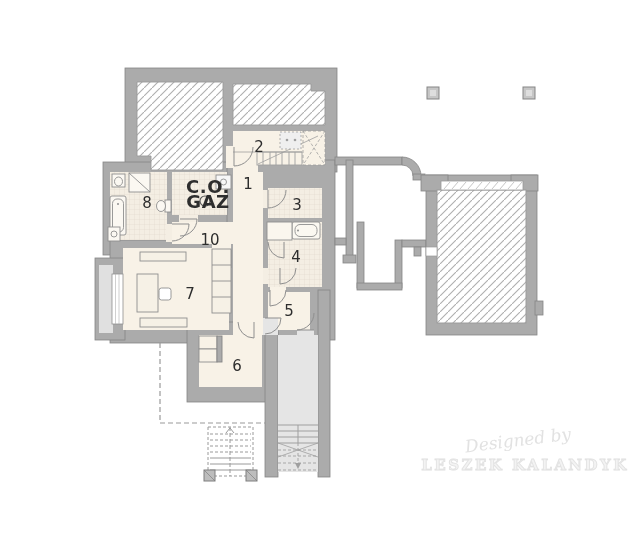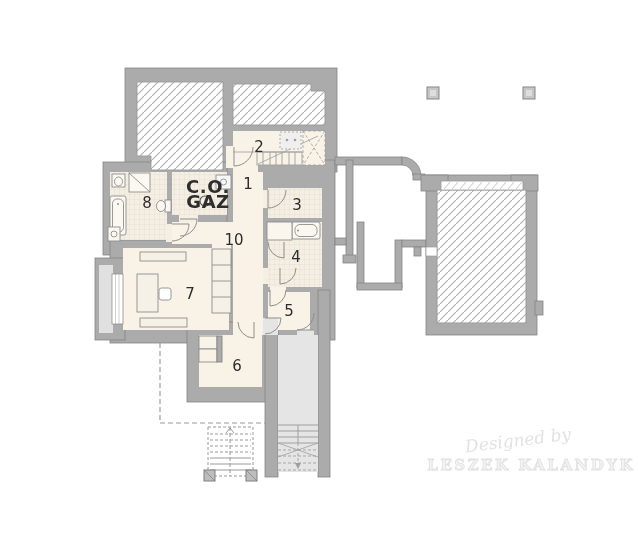--- a/index.html
+++ b/index.html
@@ -5,21 +5,21 @@
   html,body{margin:0;padding:0;background:#fff;}
   .canvas{position:relative;width:638px;height:556px;background:#ffffff;overflow:hidden;
           font-family:"DejaVu Sans","Liberation Sans",sans-serif;}
   .plan-svg{position:absolute;left:0;top:0;}
   .room-label{position:absolute;transform:translate(-50%,-50%);font-size:15px;color:#2d2d2d;
               white-space:nowrap;line-height:15px;}
   .room-label.small{font-size:18px;font-weight:bold;letter-spacing:.5px;text-align:center;}
   .wm-credit{position:absolute;left:448px;top:430px;width:140px;text-align:center;
              font-family:"DejaVu Serif","Liberation Serif",serif;font-style:italic;
              font-size:17px;color:#e2e2e2;transform:rotate(-7deg);}
-  .wm-author{position:absolute;left:415px;top:456px;width:220px;text-align:right;
+  .wm-author{position:absolute;left:415px;top:456px;width:220px;text-align:center;
              font-family:"DejaVu Serif","Liberation Serif",serif;font-weight:bold;
              font-size:15px;letter-spacing:2.5px;color:#f3f3f3;
              -webkit-text-stroke:0.8px #e2e2e2;text-shadow:0 0 1px #e6e6e6;}
 </style>
 </head>
 <body>
 
 <div class="canvas">
 
 <svg class="plan-svg" width="638" height="556" viewBox="0 0 638 556">
@@ -198,21 +198,21 @@
 </svg>
 
 <div class="room-label" style="left:248px;top:184px;">1</div>
 <div class="room-label" style="left:259px;top:147px;">2</div>
 <div class="room-label" style="left:297px;top:205px;">3</div>
 <div class="room-label" style="left:296px;top:257px;">4</div>
 <div class="room-label" style="left:289px;top:311px;">5</div>
 <div class="room-label" style="left:237px;top:366px;">6</div>
 <div class="room-label" style="left:190px;top:294px;">7</div>
 <div class="room-label" style="left:147px;top:203px;">8</div>
-<div class="room-label" style="left:210px;top:240px;margin-left:24px;">10</div>
+<div class="room-label" style="left:210px;top:240px;">10</div>
 
 <div class="room-label small" style="left:208px;top:194px;">
   <span>C.O.</span><br>
   <span>GAZ</span>
 </div>
 
 <div class="wm-credit">Designed by</div>
 <div class="wm-author">LESZEK KALANDYK</div>
 
 </div>

